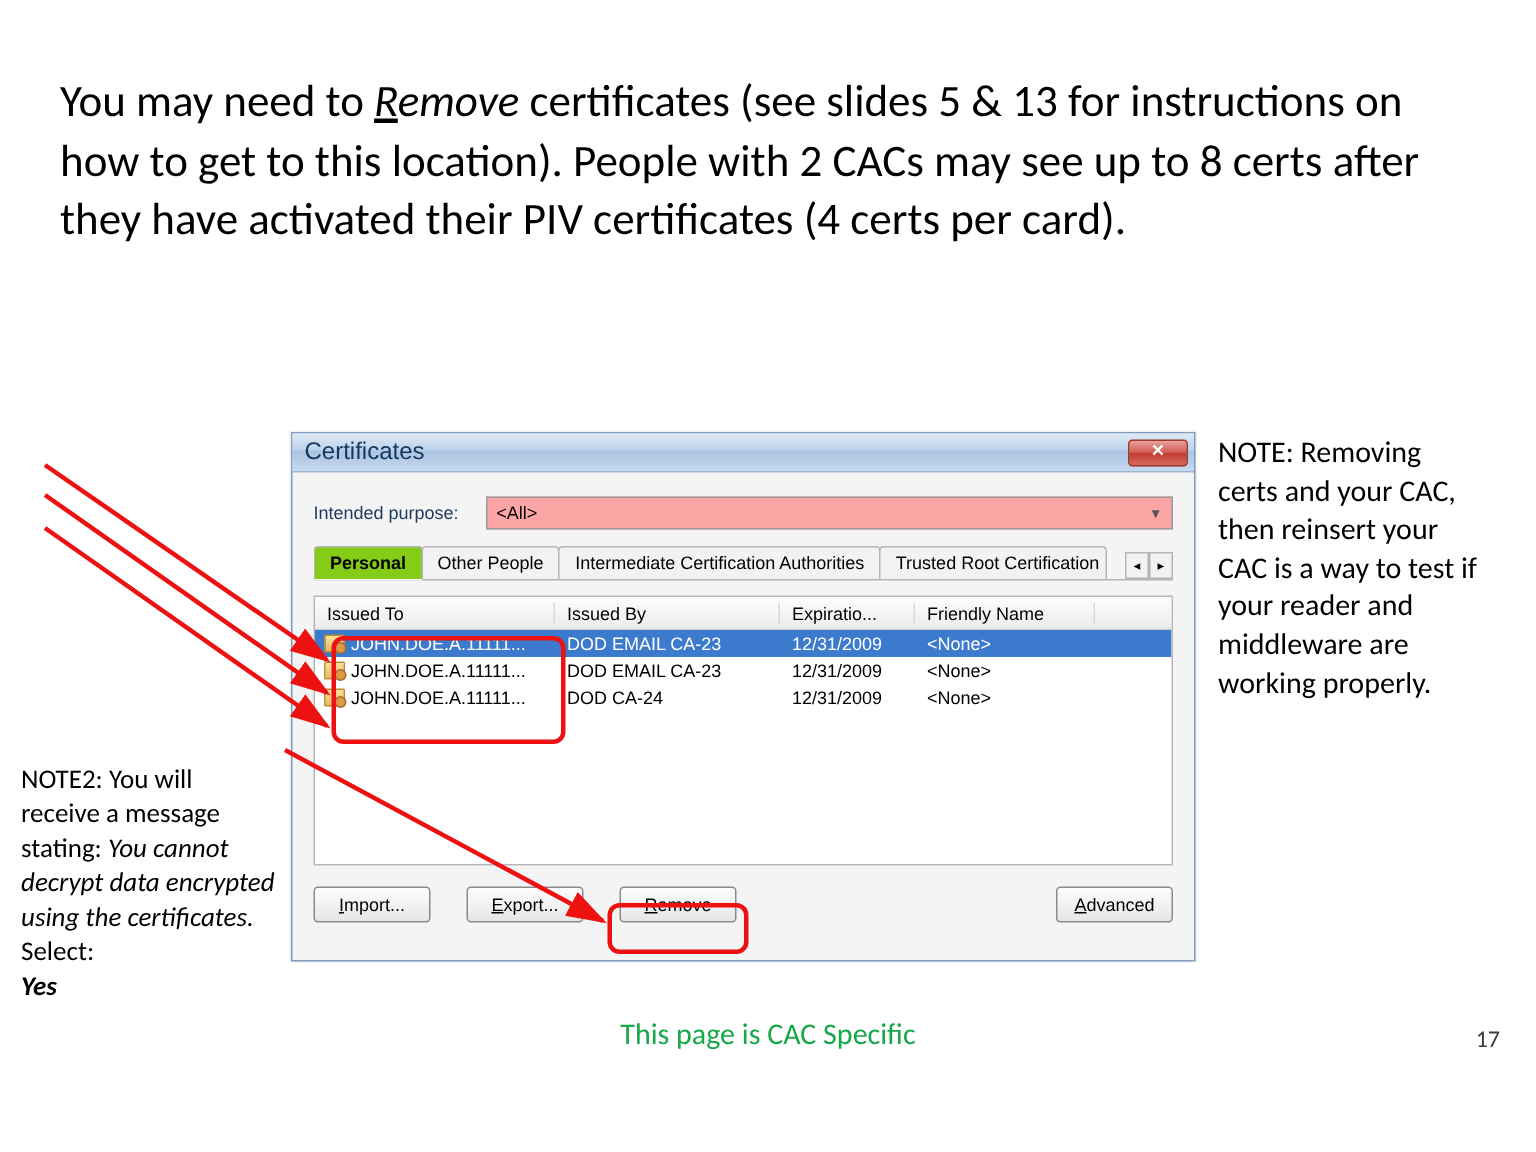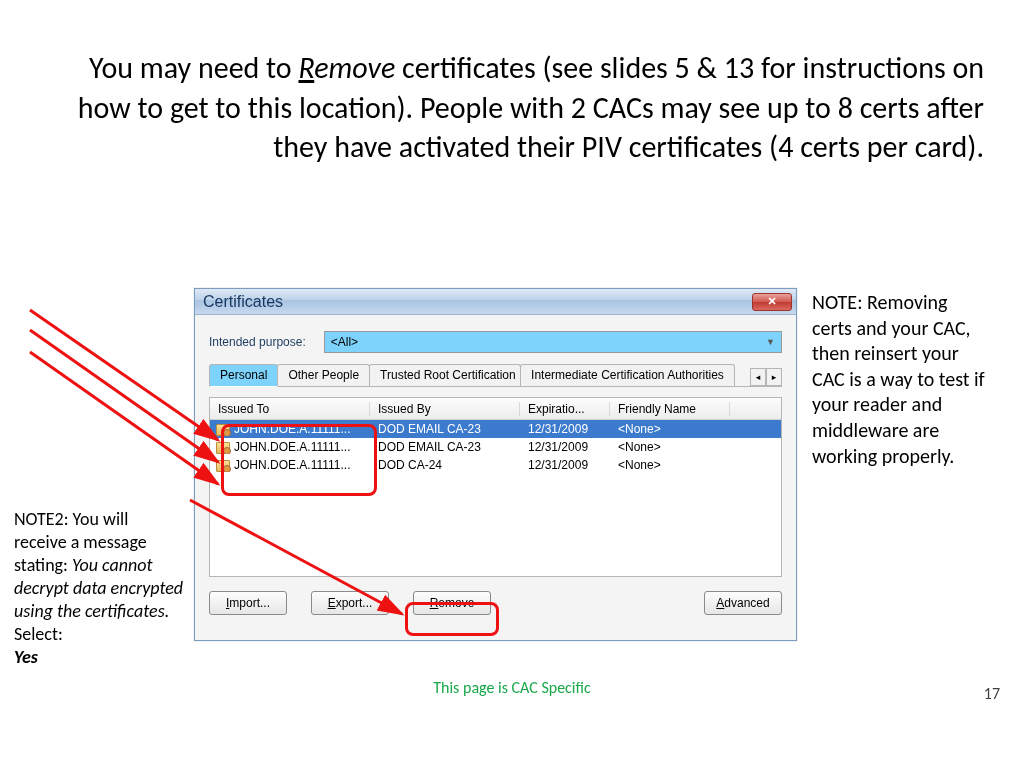--- a/index.html
+++ b/index.html
@@ -10,21 +10,21 @@
     background: #fff;
     font-family: "Calibri", "Segoe UI", Arial, sans-serif;
     position: relative;
     overflow: hidden;
   }
   .slide-title {
     position: absolute;
     top: 48px;
     left: 40px;
     right: 40px;
-    text-align: right;
+    text-align: left;
     font-size: 30px;
     line-height: 1.32;
     color: #000;
   }
   .slide-title .u { text-decoration: underline; font-style: italic; }
   .slide-title .i { font-style: italic; }
 
   
   .dialog {
     position: absolute;
@@ -59,21 +59,21 @@
     text-align: center;
     font-weight: bold;
   }
   .body-area { padding: 10px 14px 12px 14px; color: #1c3a5e; }
   .purpose-row { display: flex; align-items: center; gap: 18px; margin: 6px 0 10px 0; justify-content: flex-end; }
   .purpose-row label { color: #1c3a5e; }
   .dropdown {
     flex: 1;
     height: 22px;
     border: 1px solid #9a9a9a;
-    background: #7dd3fc;
+    background: #fca5a5;
     display: flex;
     align-items: center;
     padding: 0 6px;
     justify-content: space-between;
     color: #000;
   }
   .dropdown .chev { font-size: 9px; color: #555; }
 
   .tabs {
     display: flex;
@@ -90,25 +90,25 @@
     background: #f2f2f2;
     font-size: 12px;
     color: #000;
     margin-right: -1px;
     position: relative;
     white-space: nowrap;
     border-top-left-radius: 3px;
     border-top-right-radius: 3px;
   }
   .tab.active {
-    background: #7dd3fc;
+    background: #84cc16;
     z-index: 2;
     border-bottom: 1px solid #fff;
     margin-bottom: -1px;
-    font-weight: normal;
+    font-weight: bold;
   }
   .tab.cut { max-width: 152px; overflow: hidden; }
   .tab-nav {
     margin-left: auto;
     display: flex;
     gap: 0;
   }
   .tab-nav button {
     width: 16px; height: 18px;
     border: 1px solid #b5b5b5;
@@ -146,21 +146,21 @@
   }
   .list-row {
     height: 18px;
     color: #000;
   }
   .list-row > div {
     padding: 0 8px;
     white-space: nowrap;
     overflow: hidden;
   }
-  .list-row .icon-cell { display: flex; align-items: flex-end; gap: 4px; padding-left: 6px; }
+  .list-row .icon-cell { display: flex; align-items: center; gap: 4px; padding-left: 6px; }
   .cert-icon {
     width: 14px; height: 12px;
     display: inline-block;
     background: linear-gradient(#fbe19a, #e6b960);
     border: 1px solid #b98e33;
     border-radius: 1px;
     position: relative;
   }
   .cert-icon::after {
     content: "";
@@ -222,21 +222,21 @@
     color: #000;
   }
   .note-left .i { font-style: italic; }
   .note-left .b { font-style: italic; font-weight: bold; }
 
   .footer-text {
     position: absolute;
     left: 0; right: 0;
     top: 678px;
     text-align: center;
-    font-size: 16px;
+    font-size: 20px;
     color: #17a84a;
   }
   .page-num {
     position: absolute;
     right: 24px;
     top: 684px;
     font-size: 16px;
     color: #404040;
   }
 
@@ -264,22 +264,22 @@
       <label>Intended purpose:</label>
       <div class="dropdown">
         <span>&lt;All&gt;</span>
         <span class="chev">▼</span>
       </div>
     </div>
 
     <div class="tabs">
       <div class="tab active">Personal</div>
       <div class="tab">Other People</div>
+      <div class="tab">Intermediate Certification Authorities</div>
       <div class="tab cut">Trusted Root Certification</div>
-      <div class="tab">Intermediate Certification Authorities</div>
       <div class="tab-nav">
         <button>◂</button>
         <button>▸</button>
       </div>
     </div>
 
     <div class="listbox">
       <div class="list-header">
         <div>Issued To</div>
         <div>Issued By</div>

